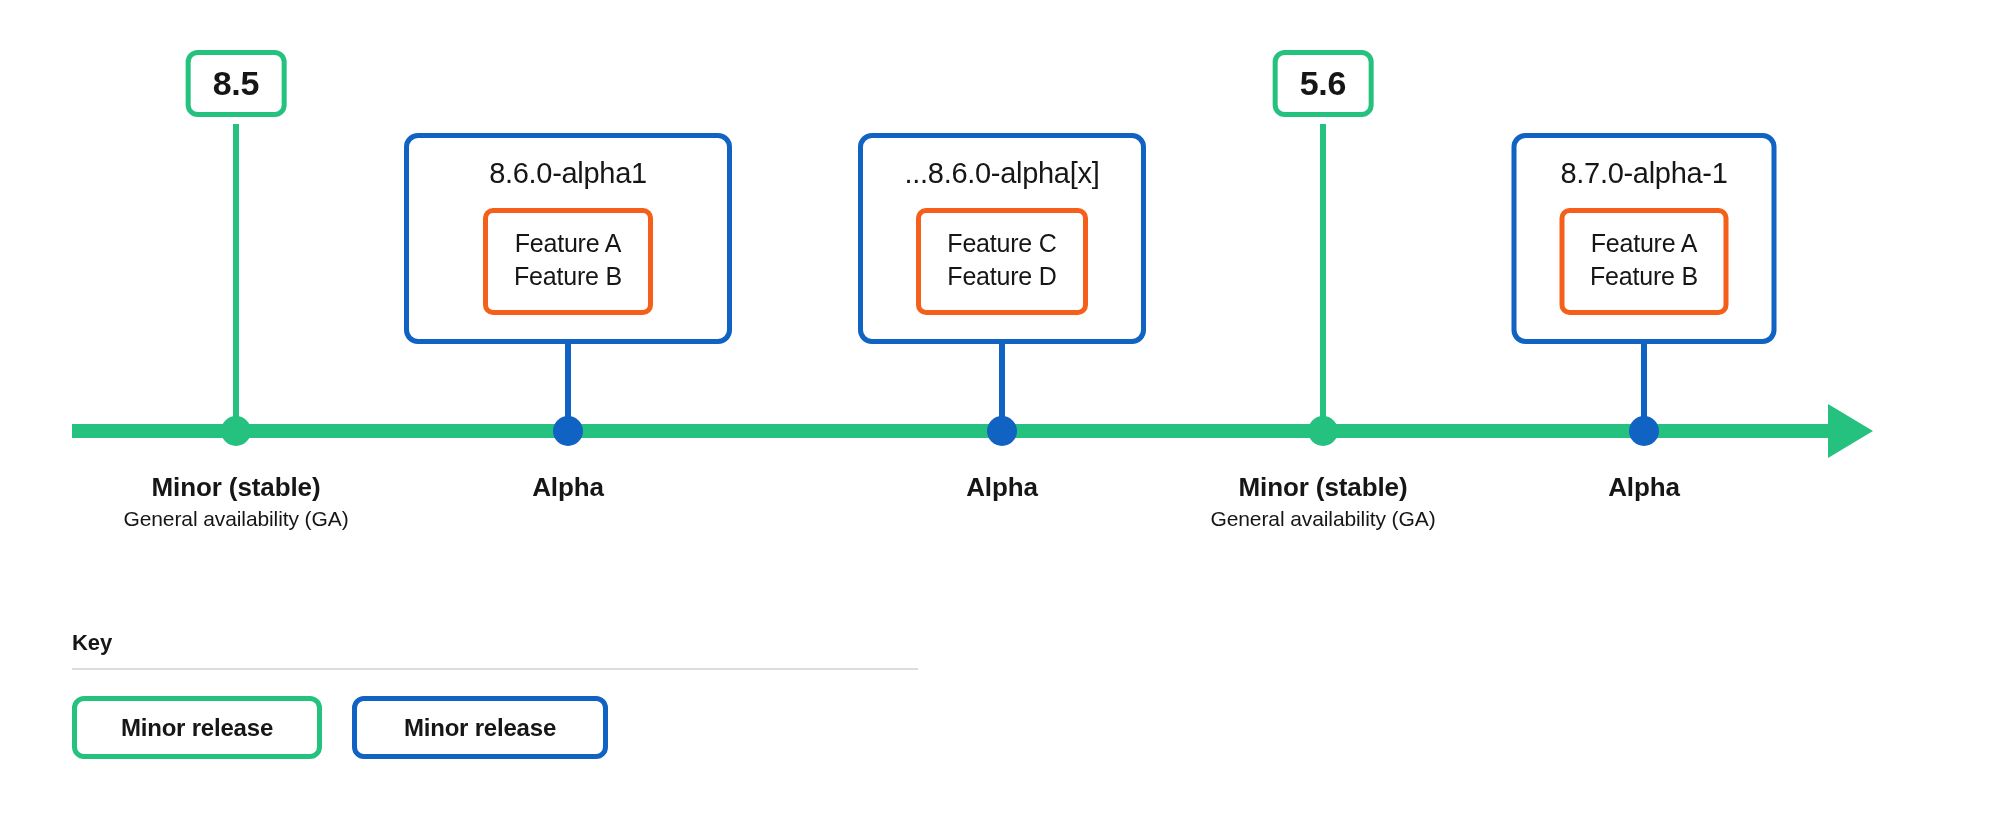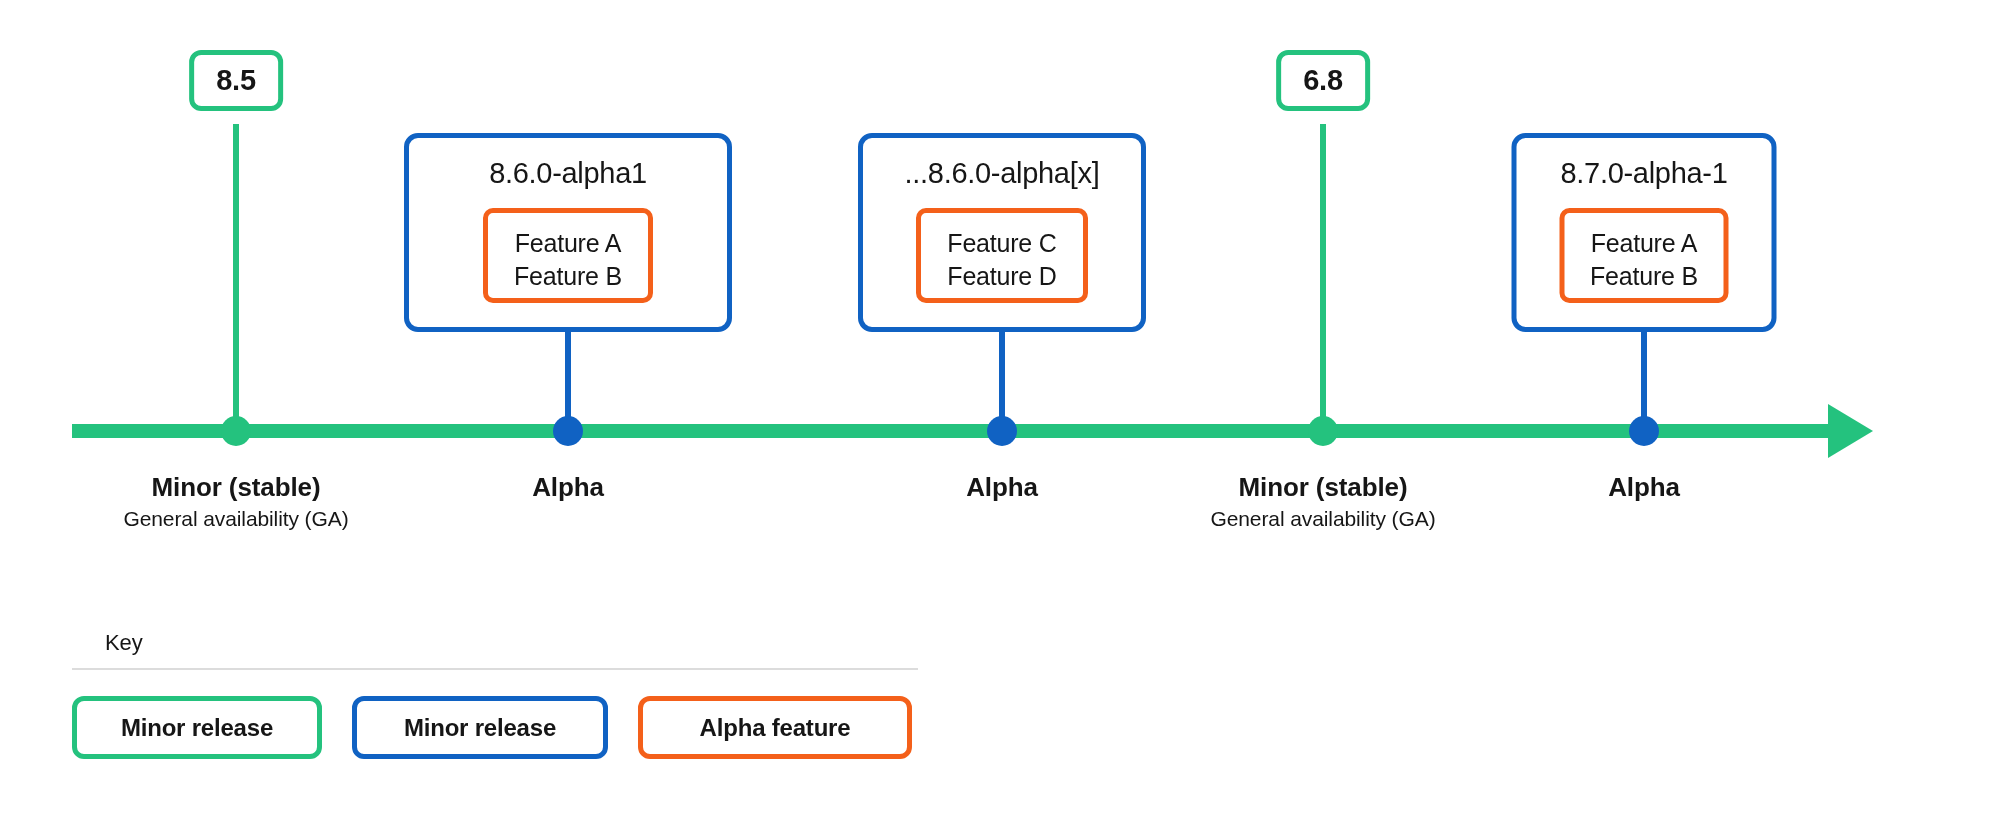--- a/index.html
+++ b/index.html
@@ -71,21 +71,21 @@
   .stem.blue  { background: var(--blue); }
 
   
   .version-tag {
     position: absolute;
     transform: translateX(-50%);
     border: 5px solid var(--green);
     border-radius: 12px;
     background: #fff;
     padding: 9px 22px;
-    font-size: 29px;
+    font-size: 34px;
     font-weight: bold;
     line-height: 1.15;
     text-align: center;
     letter-spacing: -0.2px;
   }
 
   
   .alpha-card {
     position: absolute;
     transform: translateX(-50%);
@@ -101,21 +101,21 @@
     font-weight: normal;
     line-height: 1.2;
     white-space: nowrap;
     margin-bottom: 17px;
     letter-spacing: -0.3px;
   }
   .feature-box {
     border: 5px solid var(--orange);
     border-radius: 10px;
     background: #fff;
-    padding: 14px 26px 4px 26px;
+    padding: 14px 26px 16px 26px;
     display: inline-block;
   }
   .feature-line {
     font-size: 25px;
     line-height: 1.34;
     white-space: nowrap;
     letter-spacing: -0.2px;
   }
 
   
@@ -140,25 +140,24 @@
 
   
   #key {
     position: absolute;
     left: 72px;
     top: 630px;
     width: 850px;
   }
   .key-title {
     font-size: 22px;
-    font-weight: normal;
+    font-weight: bold;
     line-height: 1.2;
     margin-bottom: 12px;
     letter-spacing: -0.1px;
-    margin-left: 33px;
   }
   .key-rule {
     width: 846px;
     height: 2px;
     background: var(--rule);
   }
   .key-pills {
     display: flex;
     gap: 30px;
     margin-top: 26px;
@@ -193,21 +192,21 @@
   <div class="stem blue" style="left:568px; top:330px;  height:98px;"></div>
   <div class="stem blue" style="left:1002px;top:330px;  height:98px;"></div>
   <div class="stem green" style="left:1323px;top:124px;  height:304px;"></div>
   <div class="stem blue" style="left:1644px;top:330px;  height:98px;"></div>
 
   <div class="version-tag" style="left:236px; top:50px;">
     <span>8.5</span>
   </div>
 
   <div class="version-tag" style="left:1323px; top:50px;">
-    <span>6.8</span>
+    <span>5.6</span>
   </div>
 
   <div class="alpha-card" style="left:568px; top:133px; width:328px;">
     <div class="alpha-card-title">8.6.0-alpha1</div>
     <div class="feature-box">
       <div class="feature-line">Feature A</div>
       <div class="feature-line">Feature B</div>
     </div>
   </div>
 
@@ -258,19 +257,16 @@
   <div id="key">
     <div class="key-title">Key</div>
     <div class="key-rule"></div>
     <div class="key-pills">
       <div class="key-pill minor-release">
         <span>Minor release</span>
       </div>
       <div class="key-pill alpha-release">
         <span>Minor release</span>
       </div>
-      <div class="key-pill alpha-feature">
-        <span>Alpha feature</span>
-      </div>
     </div>
   </div>
 
 </div>
 
 </body></html>

